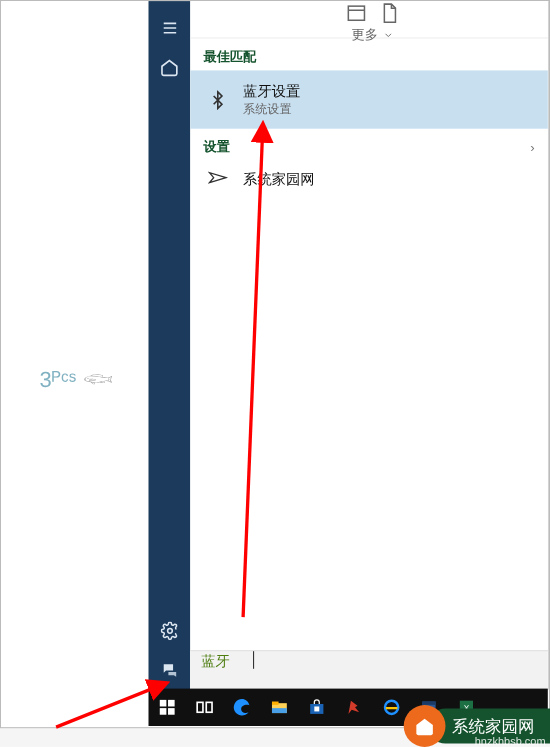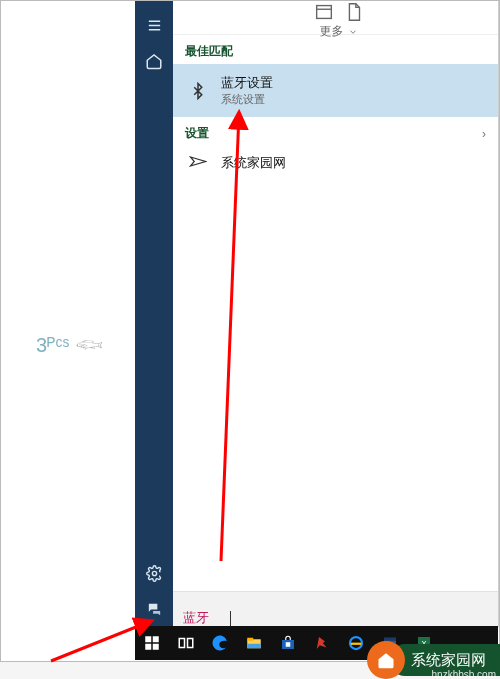--- a/index.html
+++ b/index.html
@@ -132,24 +132,24 @@
       gap: 28px;
     }
     .section-row .chev { color:#777; font-size:12px; }
 
     .empty-flex { flex:1; }
 
     .search-box {
       height: 36px;
       border-top: 1px solid #e1e1e1;
       background: #f2f2f2;
-      display:flex; align-items:flex-end;
+      display:flex; align-items:flex-start;
       padding: 0 10px;
       font-size: 13px;
-      color:#be185d;
+      color:#4d7c0f;
       gap:20px;
     }
     .caret {
       display:inline-block; width:1px; height:16px; background:#333;
       margin-left:1px; vertical-align:-3px;
     }
     .bg-label {
       position:absolute;
       left: 484px; top: 80px;
       font-size:12px; color:#777;

